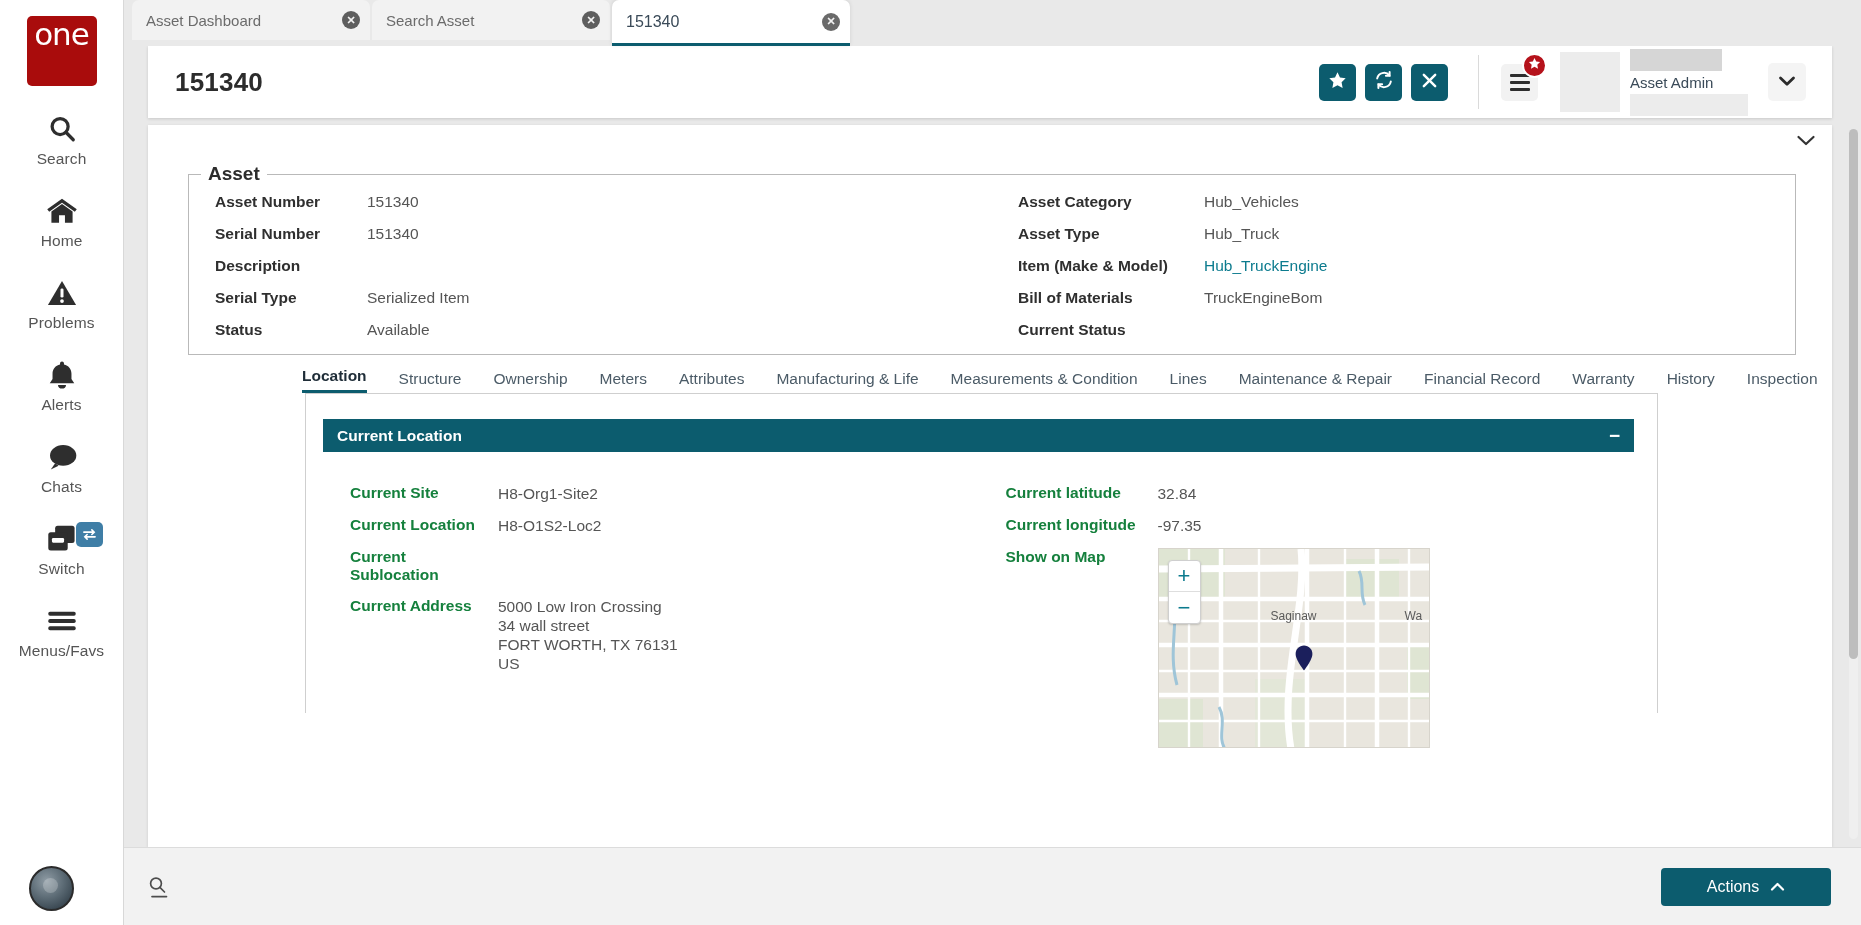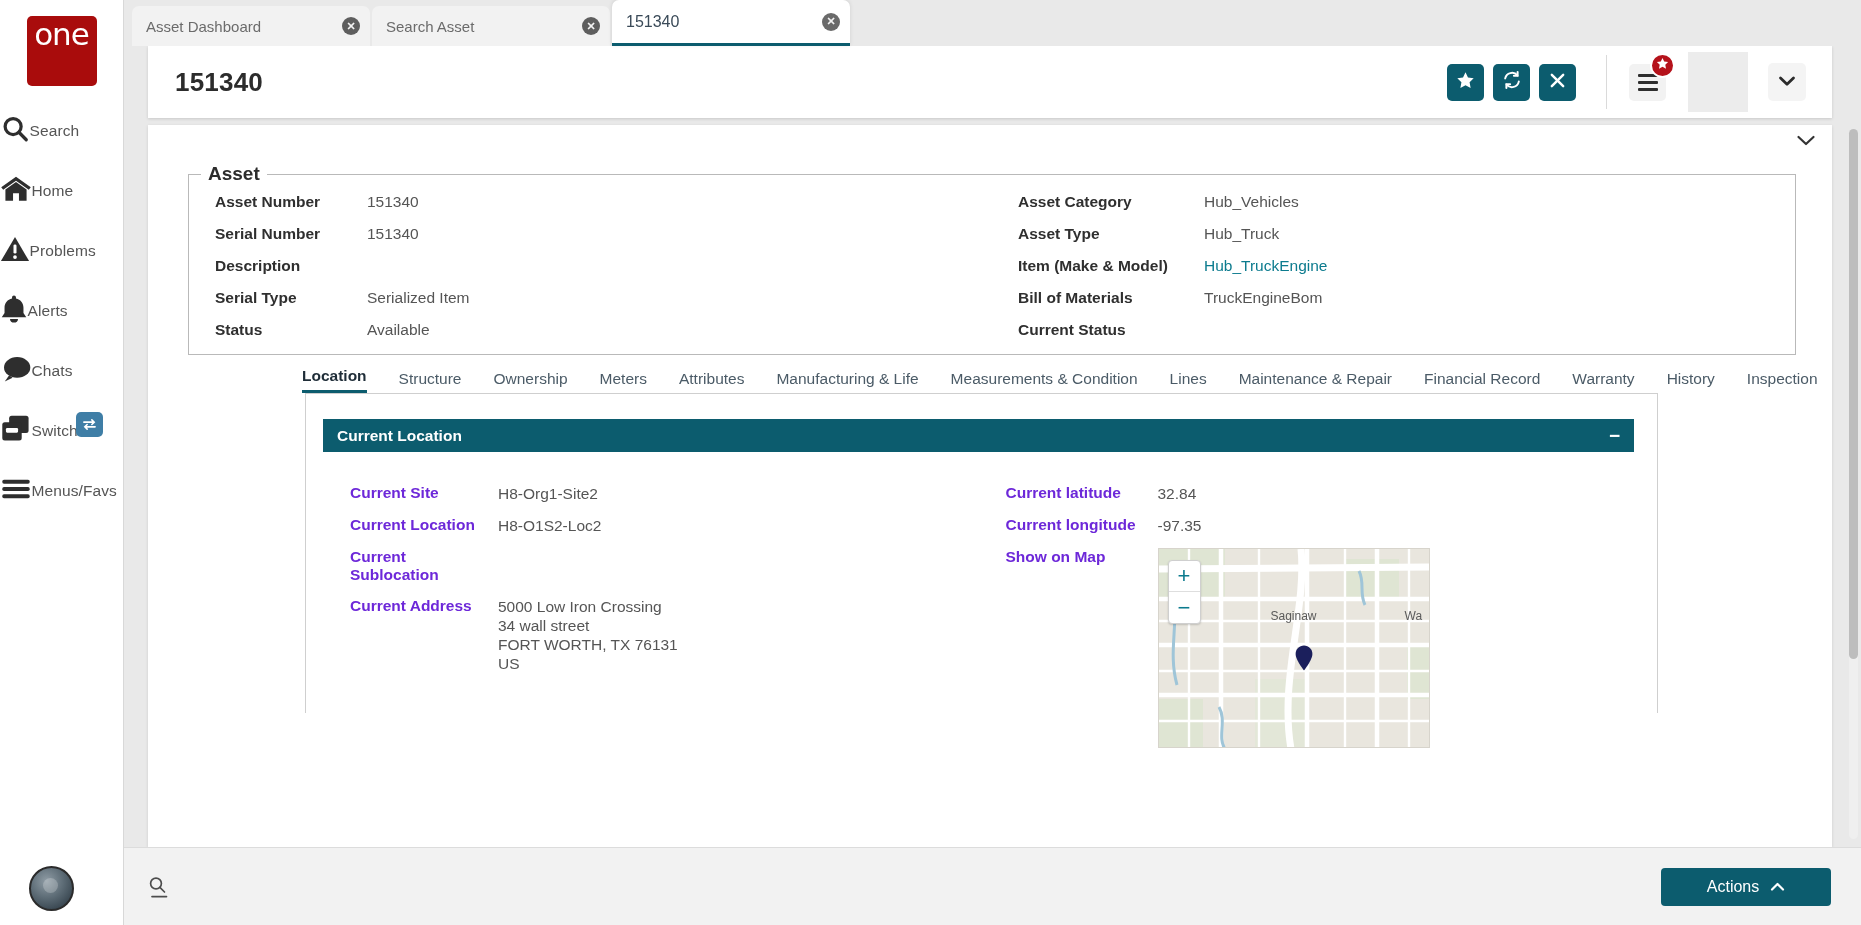--- a/index.html
+++ b/index.html
@@ -35,21 +35,21 @@
     display: flex; align-items: flex-start; justify-content: center;
     color: #fff;
     font-size: 31px;
     font-weight: 400;
     letter-spacing: -1px;
     font-family: "DejaVu Sans", sans-serif;
   }
   .nav-item {
     width: 124px;
     margin-top: 26px;
-    display: flex; flex-direction: row;
+    display: flex; flex-direction: column;
     align-items: center;
     cursor: pointer;
     position: relative;
   }
   .nav-item .ico {
     height: 34px;
     display: flex; align-items: center; justify-content: center;
     color: #333;
   }
   .nav-item .lbl {
@@ -84,21 +84,21 @@
     border-radius: 50%;
     background: rgba(255,255,255,.22);
   }
 
   
   .tabstrip {
     position: absolute;
     left: 124px; top: 0;
     width: 1737px; height: 46px;
     background: #e9e9e9;
-    display: flex; align-items: flex-end;
+    display: flex; align-items: flex-start;
     padding-left: 8px;
     z-index: 20;
   }
   .tab {
     height: 40px;
     width: 238px;
     background: #f2f2f2;
     border-top-left-radius: 7px;
     border-top-right-radius: 7px;
     margin-right: 2px;
@@ -308,21 +308,21 @@
   .panel-head .minus {
     margin-left: auto;
     font-size: 19px;
     cursor: pointer;
     line-height: 1;
   }
   .panel-body { position: absolute; left: 17px; top: 58px; width: 1311px; display: flex; }
   .pb-col { width: 50%; padding: 32px 0 0 27px; }
   .prow { display: flex; margin-bottom: 13px; }
   .plabel {
-    font-size: 15.5px; font-weight: bold; color: #6d28d9;
+    font-size: 15.5px; font-weight: bold; color: #15803d;
     width: 148px; flex: 0 0 148px;
   }
   .pvalue { font-size: 15.5px; color: #555; line-height: 19px; }
   .pb-col.right .plabel { width: 152px; flex: 0 0 152px; }
 
   
   .mapbox {
     position: relative;
     width: 272px; height: 200px;
     background: #e8e5dd;
@@ -535,20 +535,25 @@
       <div class="hamb-badge">
         <span>
           <svg width="13" height="13" viewBox="0 0 20 20" fill="#fff">
             <path d="M10 1.4 L12.6 6.8 L18.6 7.6 L14.3 11.9 L15.4 17.9 L10 15 L4.6 17.9 L5.7 11.9 L1.4 7.6 L7.4 6.8 Z"></path>
           </svg>
         </span>
       </div>
     </div>
 
     <div class="ph-avatar"></div>
+    <div class="userblock">
+      <div class="ph-bar-top"></div>
+      <div class="user-name">Asset Admin</div>
+      <div class="ph-bar-bot"></div>
+    </div>
 
     <div class="chevbtn">
       <span>
         <svg width="18" height="12" viewBox="0 0 18 12" fill="none" stroke="#2b2b2b" stroke-width="2.8" stroke-linecap="round" stroke-linejoin="round">
           <path d="M2.5 3 L9 9.2 L15.5 3"></path>
         </svg>
       </span>
     </div>
   </div>
 

